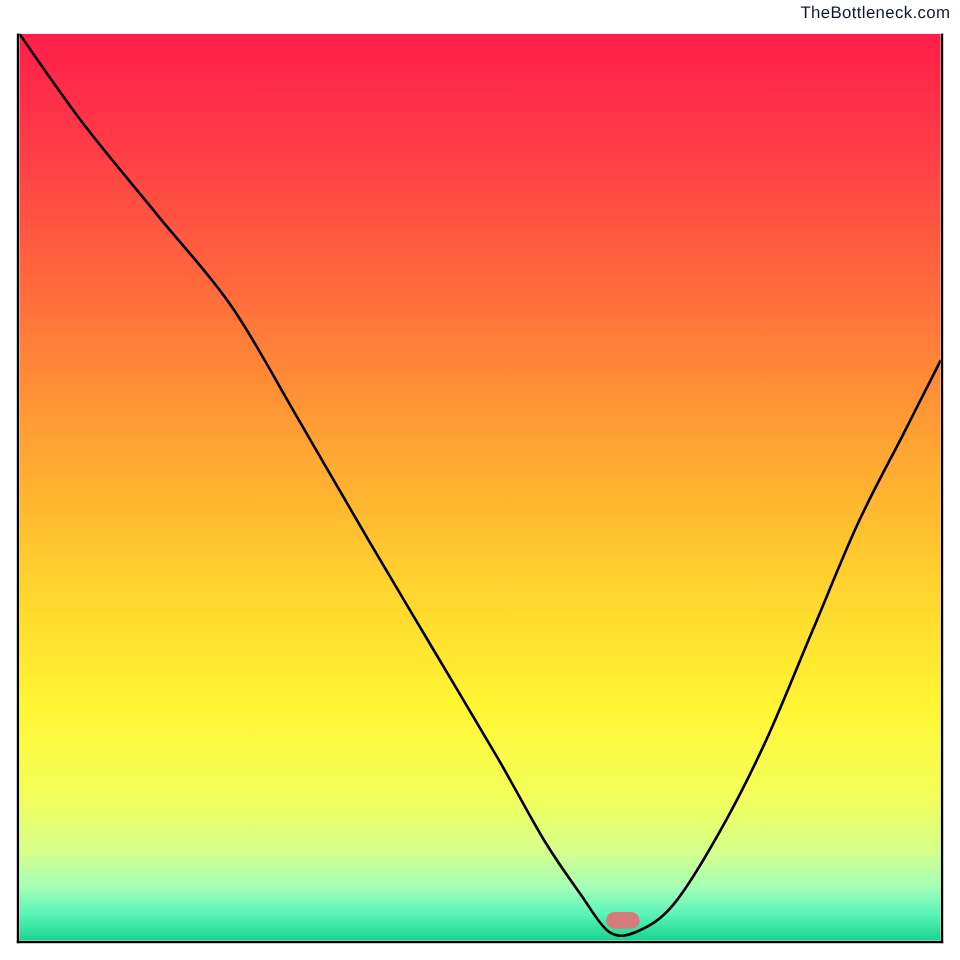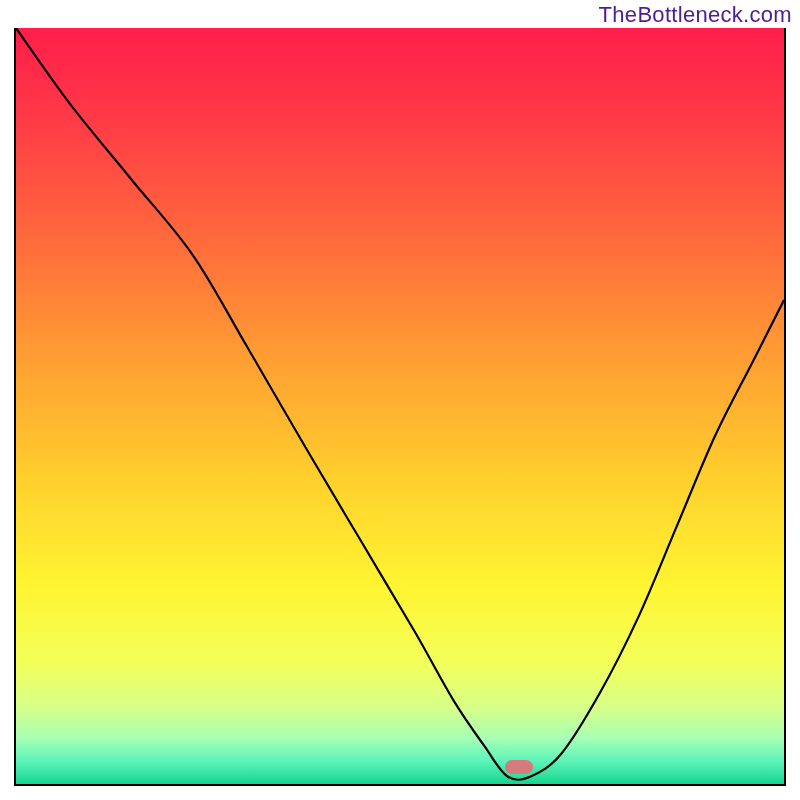--- a/index.html
+++ b/index.html
@@ -12,22 +12,22 @@
   }
   .container {
     position: relative;
     width: 800px;
     height: 800px;
   }
   .watermark {
     position: absolute;
     top: 2px;
     right: 8px;
-    color: #4c1d95;
-    font-size: 22px;
+    color: #0f172a;
+    font-size: 14px;
     font-weight: 500;
     letter-spacing: 0.3px;
     z-index: 10;
   }
   .plot-frame {
     position: absolute;
     left: 14px;
     top: 28px;
     width: 772px;
     height: 758px;

